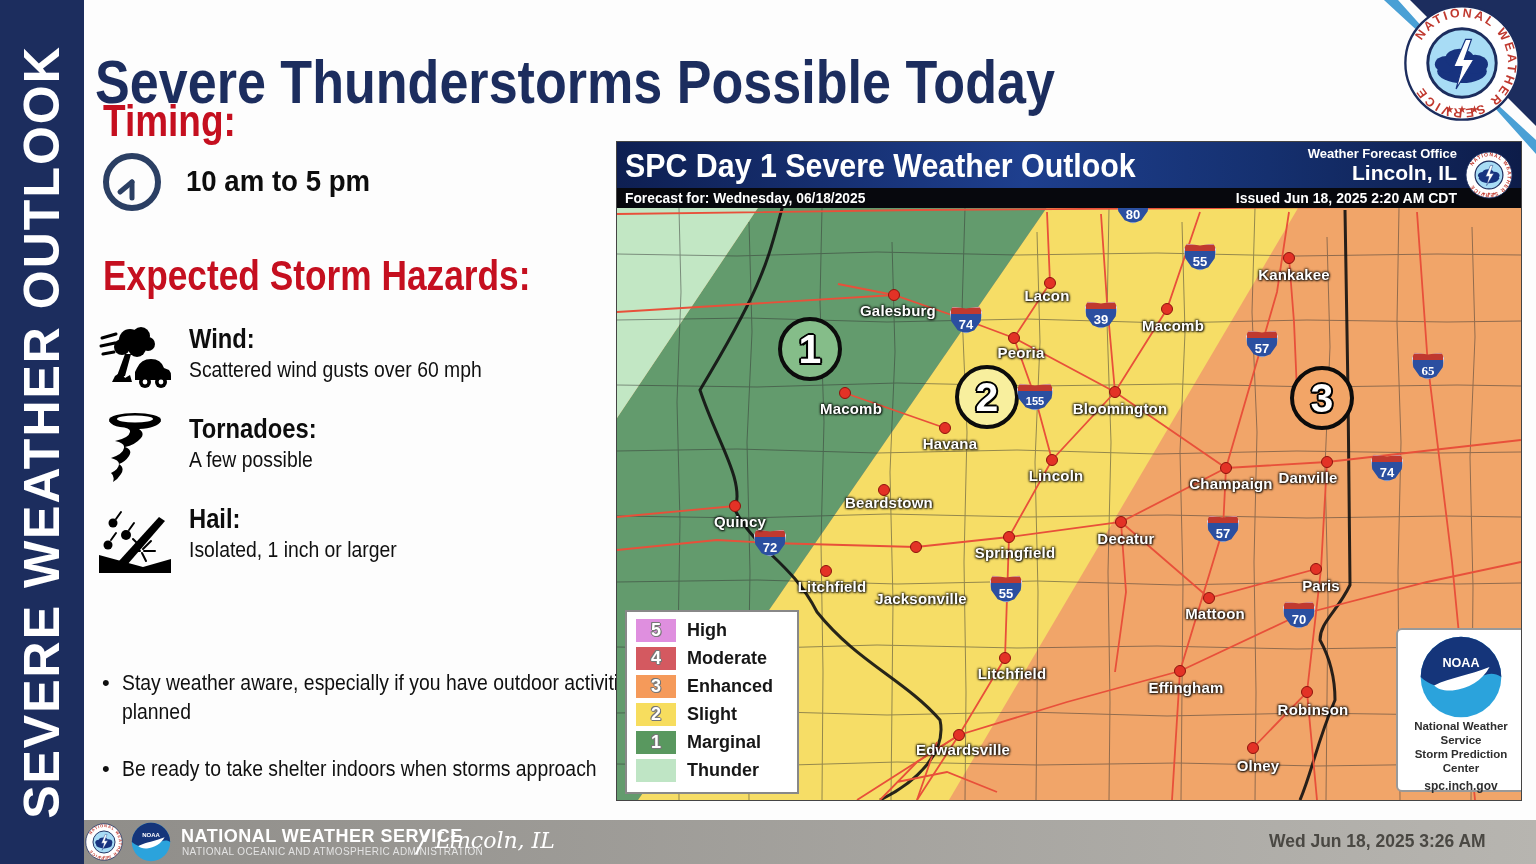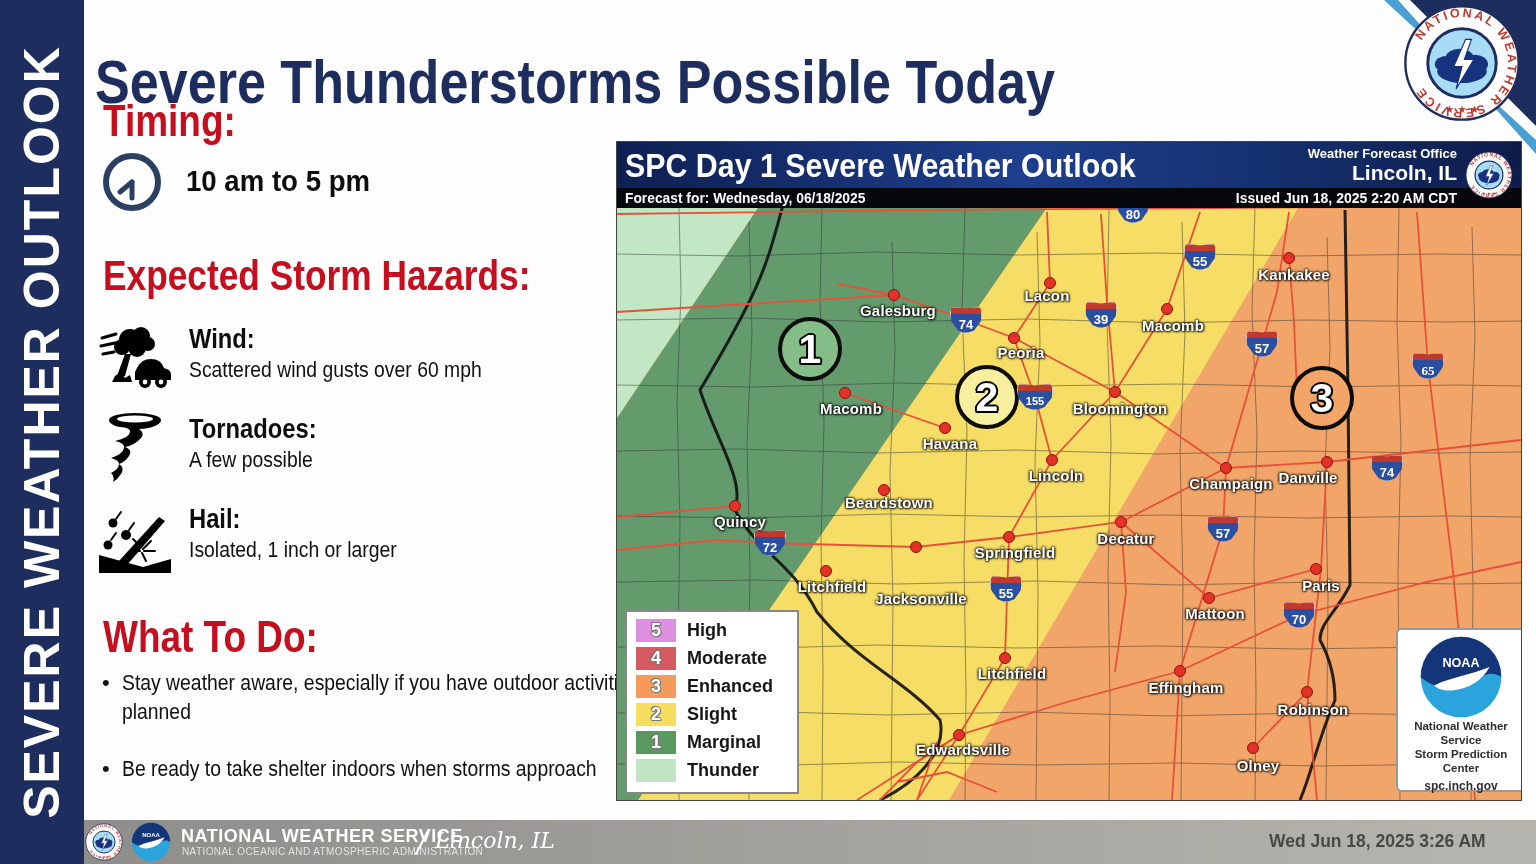--- a/index.html
+++ b/index.html
@@ -182,21 +182,20 @@
     </g>
   </svg>
         </div>
         <div class="hazard-text">
           <div class="hazard-name"><span class="cond sx88">Hail:</span></div>
           <div class="hazard-desc"><span class="cond sx88">Isolated, 1 inch or larger</span></div>
         </div>
       </div>
     </div>
 
-  <div class="red-head todo-head"><span class="cond sx84">What To Do:</span></div>
   <div class="todo-list" id="todo-list">
       <div class="todo-item"><span class="bdot">•</span><span class="cond sx88" style="display: inline-block; width: 600px;">Stay weather aware, especially if you have outdoor activities planned</span></div>
       <div class="todo-item"><span class="bdot">•</span><span class="cond sx88" style="display: inline-block; width: 600px;">Be ready to take shelter indoors when storms approach</span></div>
     </div>
 
   <div class="corner">
     <div class="corner-cyan"></div>
     <div class="corner-navy"></div>
     <div class="corner-logo nws-logo"><svg viewBox="0 0 100 100" width="100%" height="100%">
           <circle cx="50" cy="50" r="48" fill="#fff" stroke="#1c2d5e" stroke-width="2"></circle>

